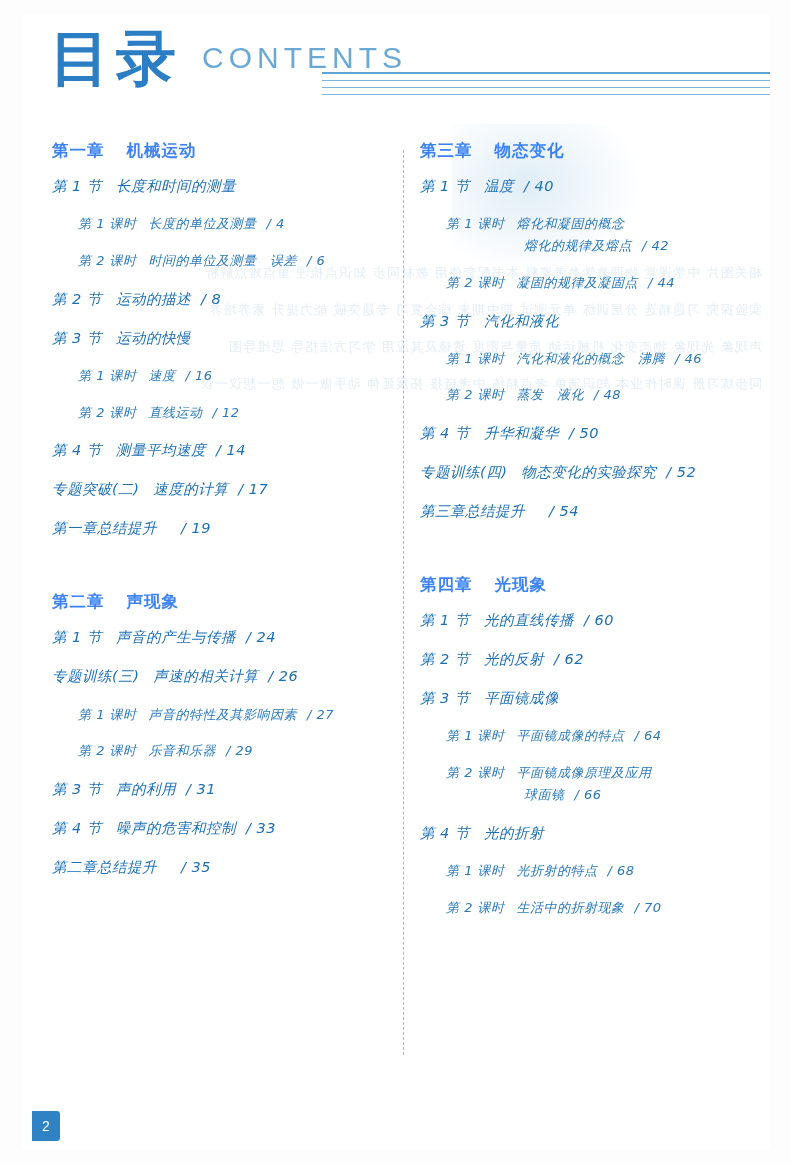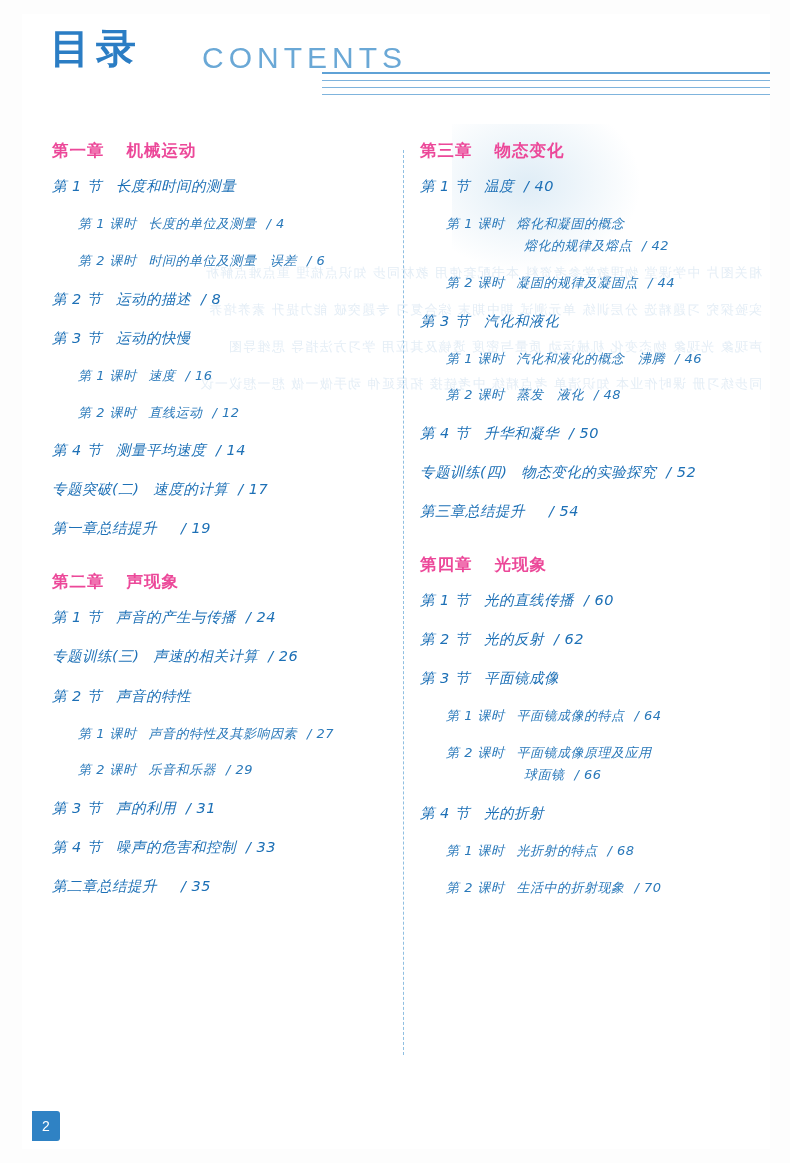--- a/index.html
+++ b/index.html
@@ -61,21 +61,21 @@
   
   .header {
     position: absolute;
     left: 0; right: 0; top: 0;
     height: 120px;
   }
   .title-cn {
     position: absolute;
     left: 28px;
     top: 14px;
-    font-size: 40px;
+    font-size: 60px;
     font-weight: bold;
     letter-spacing: 6px;
     color: #2b7dc4;
     font-family: "DejaVu Sans", sans-serif;
     line-height: 1;
   }
   .title-en {
     position: absolute;
     left: 180px;
     top: 27px;
@@ -119,28 +119,28 @@
     bottom: 42px;
     width: 1px;
     border-left: 1px dashed #8fbfe2;
   }
 
   
   .chapter {
     margin: 0 0 14px 0;
     font-size: 16.5px;
     font-weight: bold;
-    color: #ec4899;
+    color: #3b82f6;
     letter-spacing: 1px;
     display: flex;
     align-items: baseline;
     font-family: "DejaVu Sans", sans-serif;
   }
   .chapter .ch-no { margin-right: 22px; }
-  .chapter.spaced { margin-top: 32px; text-align: center; }
+  .chapter.spaced { margin-top: 52px; text-align: center; }
 
   .entry {
     font-size: 14.5px;
     color: #1d70b6;
     margin: 0 0 18px 0;
     letter-spacing: .5px;
     font-family: "DejaVu Sans", sans-serif;
     line-height: 1.45;
     font-style: italic;
   }
@@ -211,21 +211,20 @@
           <div class="entry lv2"><span class="lbl">第 2 课时</span><span>直线运动</span><span class="pg">/ 12</span></div>
           <div class="entry"><span class="lbl">第 4 节</span><span>测量平均速度</span><span class="pg">/ 14</span></div>
           <div class="entry"><span class="lbl">专题突破(二)</span><span>速度的计算</span><span class="pg">/ 17</span></div>
           <div class="entry"><span class="lbl">第一章总结提升</span><span class="pg">/ 19</span></div>
           <div class="chapter spaced">
             <span class="ch-no">第二章</span>
             <span>声现象</span>
           </div>
           <div class="entry"><span class="lbl">第 1 节</span><span>声音的产生与传播</span><span class="pg">/ 24</span></div>
           <div class="entry"><span class="lbl">专题训练(三)</span><span>声速的相关计算</span><span class="pg">/ 26</span></div>
-          <div class="entry"><span class="lbl">第 2 节</span><span>声音的特性</span></div>
           <div class="entry lv2"><span class="lbl">第 1 课时</span><span>声音的特性及其影响因素</span><span class="pg">/ 27</span></div>
           <div class="entry lv2"><span class="lbl">第 2 课时</span><span>乐音和乐器</span><span class="pg">/ 29</span></div>
           <div class="entry"><span class="lbl">第 3 节</span><span>声的利用</span><span class="pg">/ 31</span></div>
           <div class="entry"><span class="lbl">第 4 节</span><span>噪声的危害和控制</span><span class="pg">/ 33</span></div>
           <div class="entry"><span class="lbl">第二章总结提升</span><span class="pg">/ 35</span></div>
         </div>
       <div class="col col-right" id="col-right">
           <div class="chapter">
             <span class="ch-no">第三章</span>
             <span>物态变化</span>

